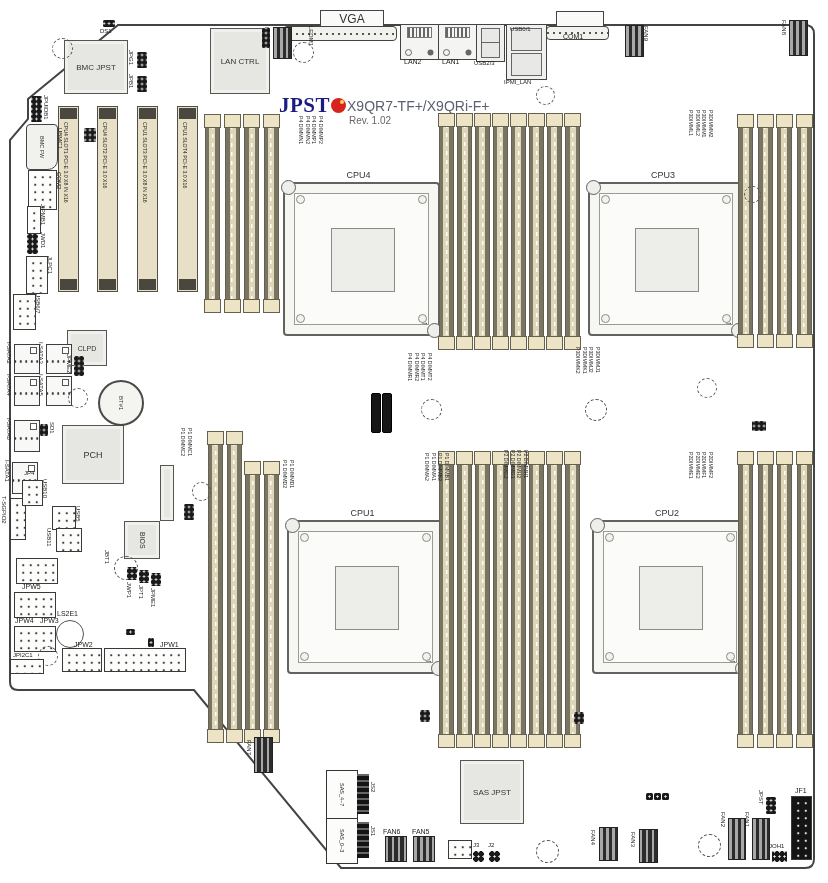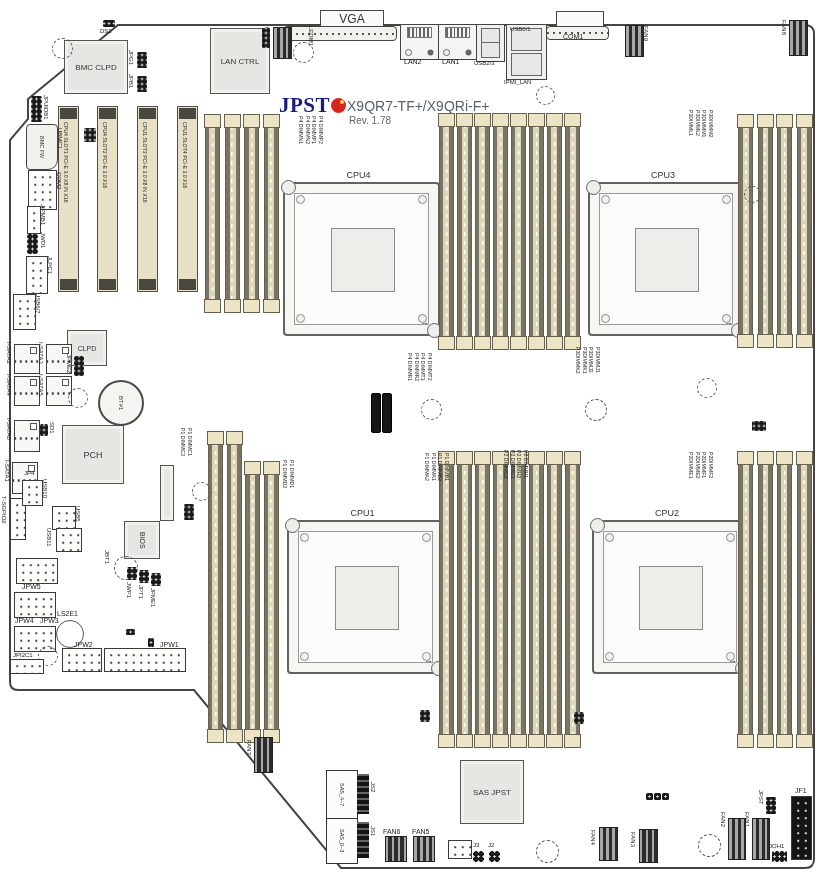--- a/index.html
+++ b/index.html
@@ -71,25 +71,25 @@
 
 <div class="stage">
   <svg class="outline" width="828" height="883" viewBox="0 0 828 883">
     <path d="M118,25 H805 Q814,25 814,34 V859 Q814,868 805,868 H341 L194,690 H18 Q10,690 10,682 V140 L28,119 V99 Z" fill="#ffffff" stroke="#444" stroke-width="2"></path>
   </svg>
 
   <div class="title">
     <span class="brand">JPST</span>
     <span class="dot"></span>
     <span class="model">X9QR7-TF+/X9QRi-F+</span>
-    <span class="rev">Rev. 1.78</span>
+    <span class="rev">Rev. 1.02</span>
   </div>
 
   <div id="components">
-      <div class="chip" style="left: 64px; top: 40px; width: 62px; height: 52px;">BMC CLPD</div>
+      <div class="chip" style="left: 64px; top: 40px; width: 62px; height: 52px;">BMC JPST</div>
       <div class="chip" style="left: 210px; top: 28px; width: 58px; height: 64px;">LAN CTRL</div>
       <div class="chip" style="left: 67px; top: 330px; width: 38px; height: 34px; font-size: 7px;">CLPD</div>
       <div class="chip" style="left: 62px; top: 425px; width: 60px; height: 57px; font-size: 9px;">PCH</div>
       <div class="chip vert" style="left: 124px; top: 521px; width: 34px; height: 36px; font-size: 7px;">BIOS</div>
       <div class="chip" style="left: 460px; top: 760px; width: 62px; height: 62px;">SAS JPST</div>
       <div class="chip" style="left: 160px; top: 465px; width: 12px; height: 54px;"></div>
       <div class="battery" style="left: 98px; top: 380px; width: 42px; height: 42px;">
         <span>BT#1</span>
       </div>
       <div class="socket" style="left: 283px; top: 182px; width: 153px; height: 150px;">

